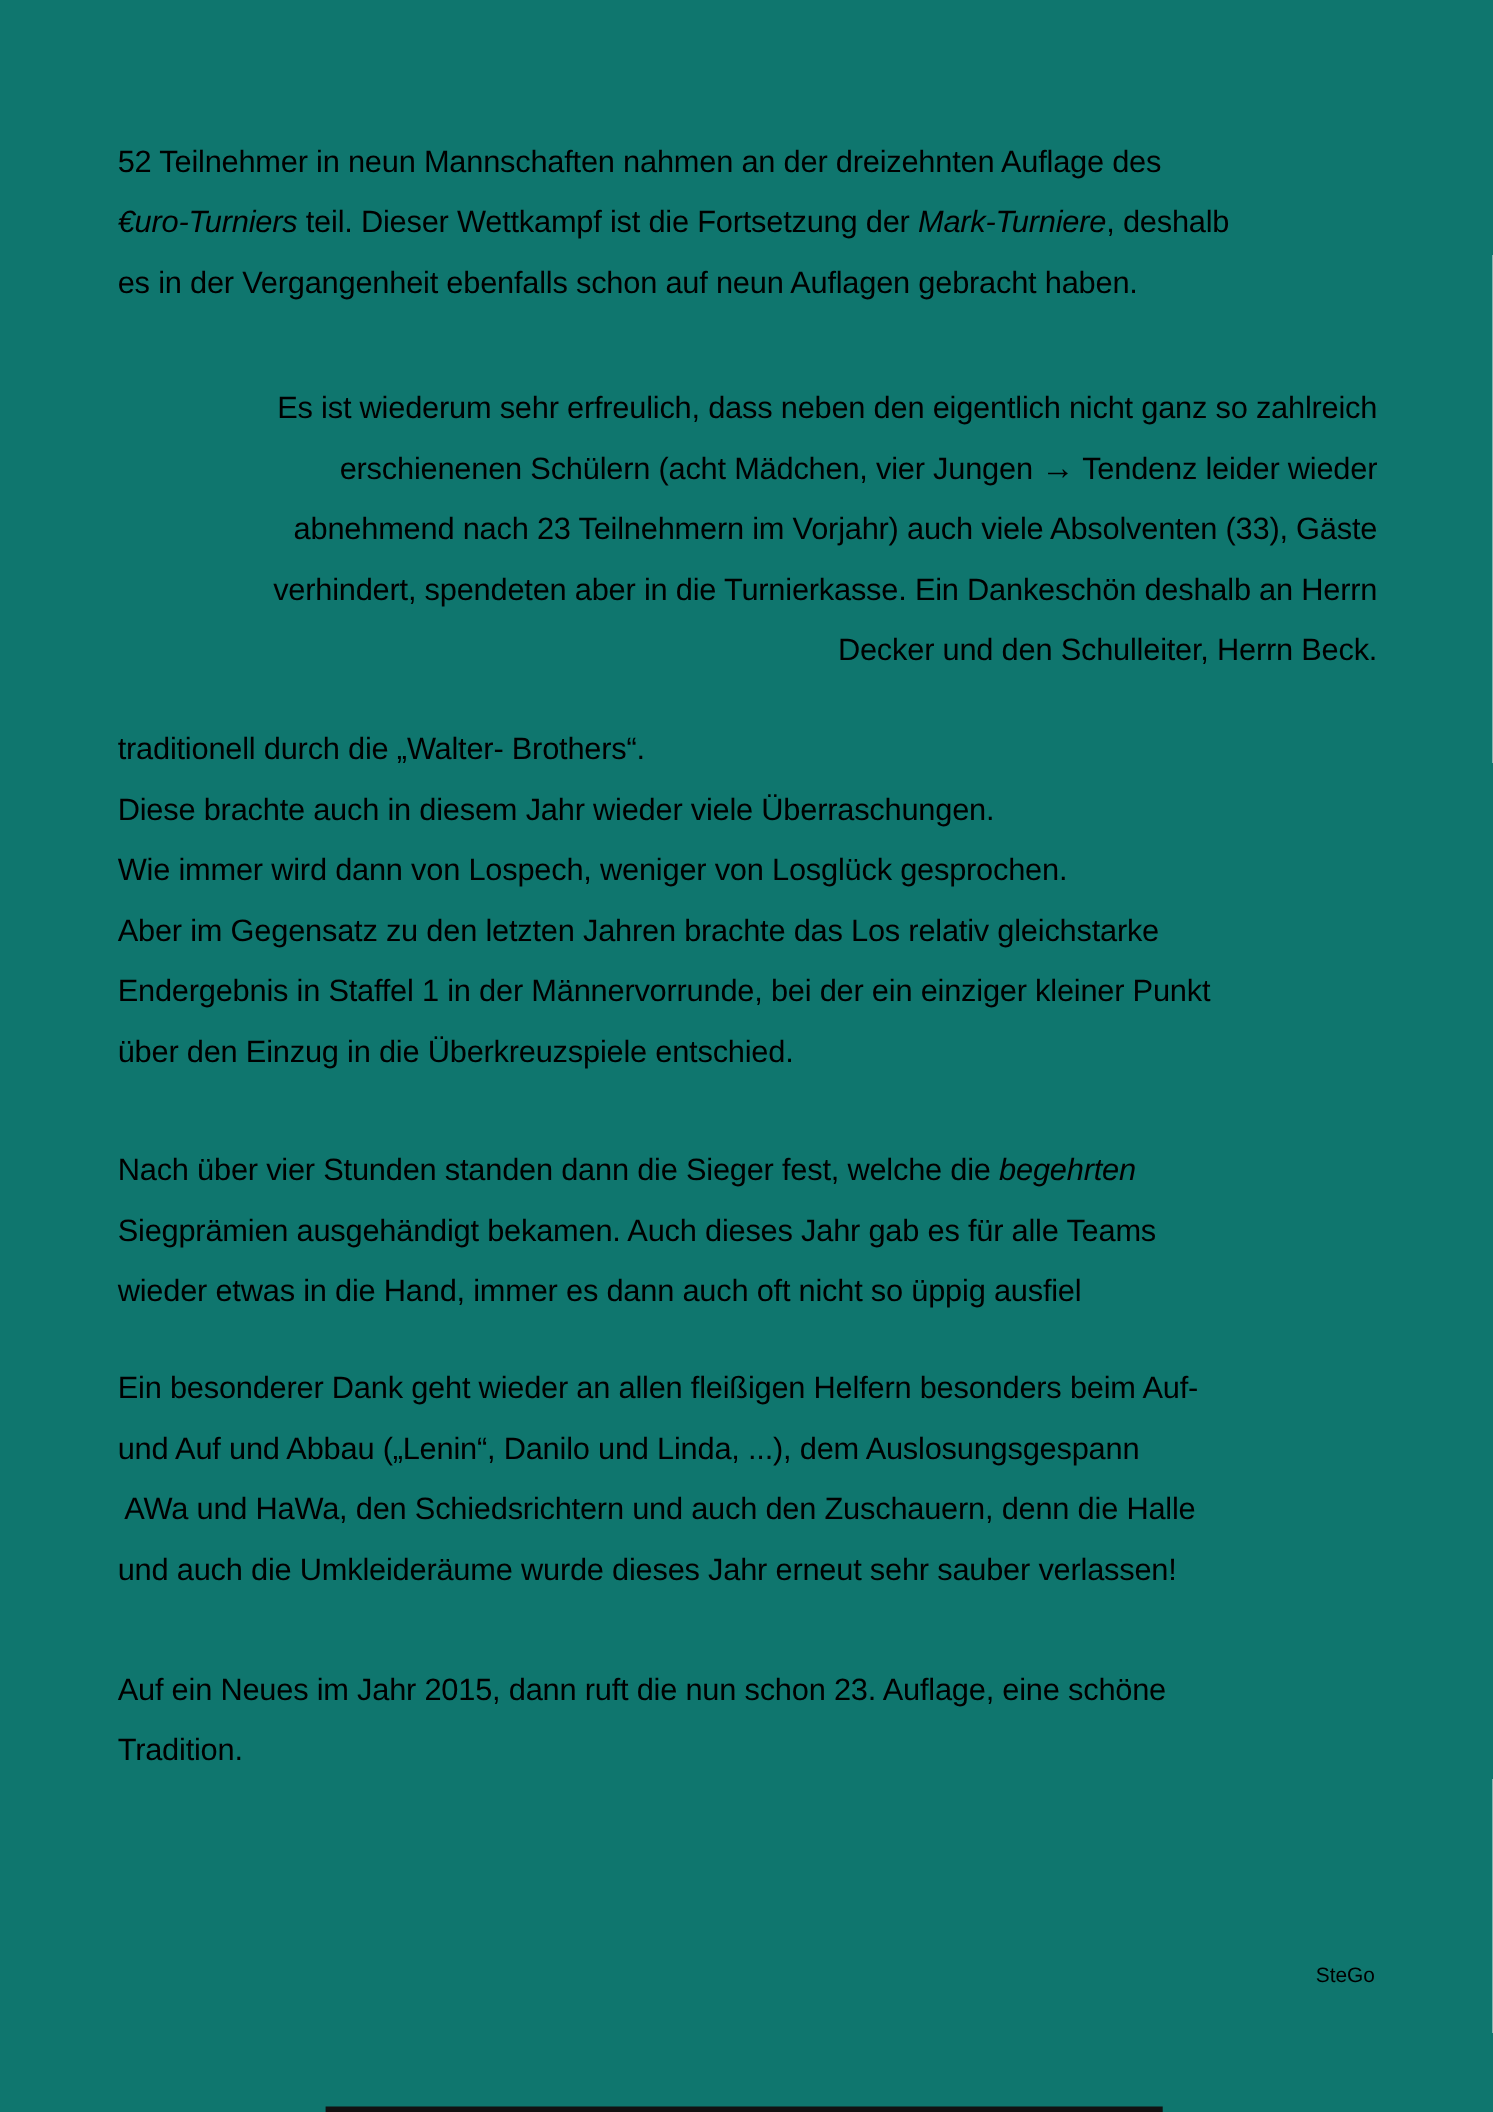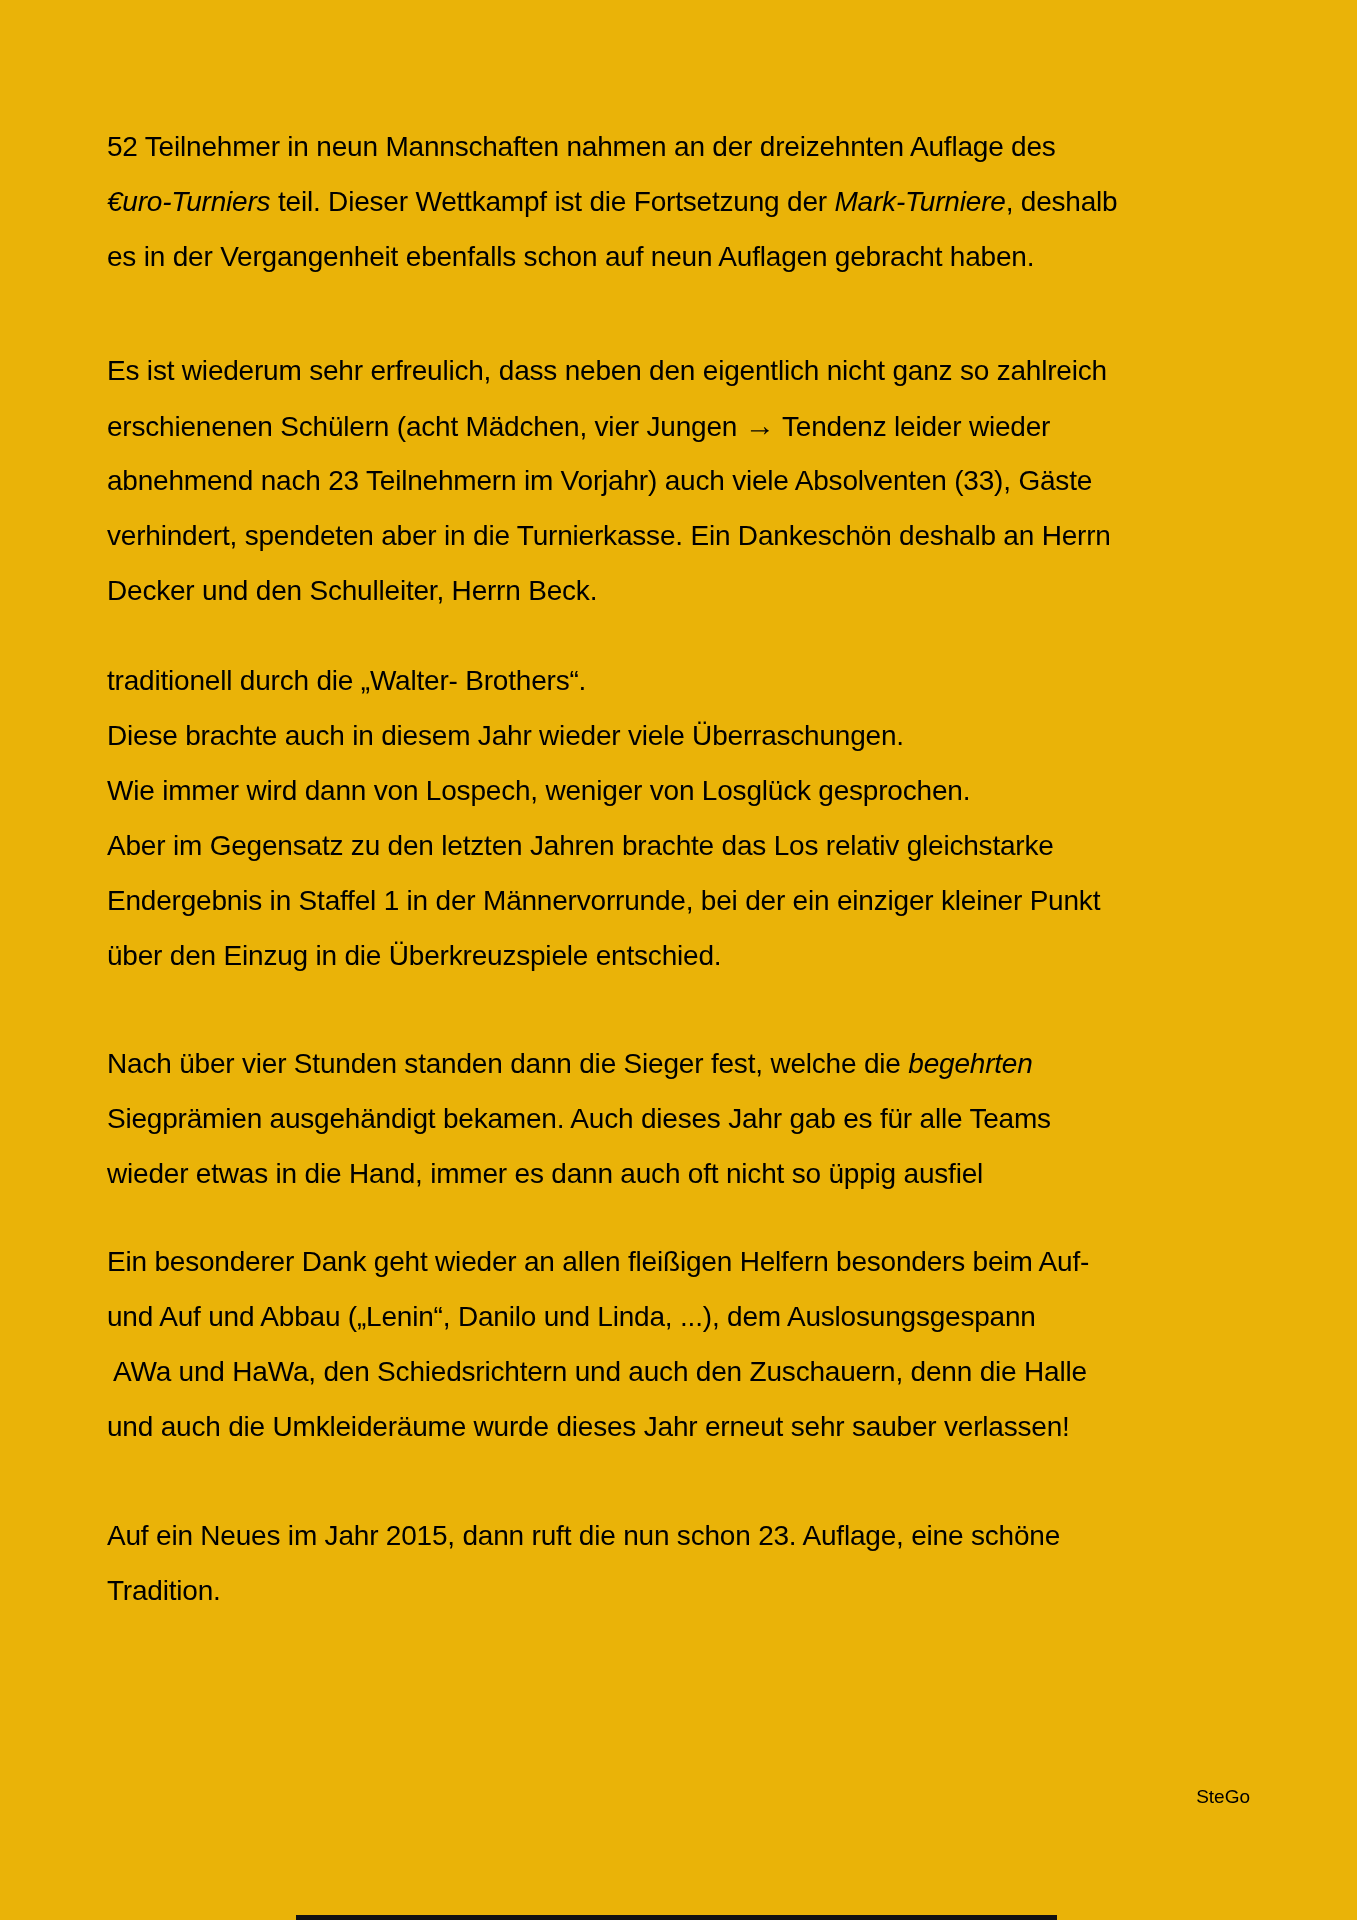--- a/index.html
+++ b/index.html
@@ -4,21 +4,21 @@
 <style>
   html, body {
     margin: 0;
     padding: 0;
     background: #ffffff;
   }
   .page {
     position: relative;
     width: 1357px;
     height: 1920px;
-    background: #eab308;
+    background: #0f766e;
     overflow: hidden;
     font-family: "Liberation Sans", sans-serif;
     font-size: 28px;
     color: #000000;
     letter-spacing: -0.2px;
   }
   .content {
     position: absolute;
     left: 107px;
     top: 0;
@@ -30,21 +30,21 @@
     line-height: 55px;
     white-space: pre;
   }
   .it { font-style: italic; }
   .arrow {
     font-size: 1.08em;
     font-weight: bold;
     letter-spacing: 0;
   }
   .mt-p1 { margin-top: 119px; }
-  .mt-p2 { margin-top: 59px; }
+  .mt-p2 { margin-top: 59px; text-align: right; }
   .mt-p3 { margin-top: 35px; }
   .mt-p4 { margin-top: 53px; }
   .mt-p5 { margin-top: 33px; }
   .mt-p6 { margin-top: 54px; }
   .signature {
     position: absolute;
     top: 1786px;
     right: 107px;
     font-size: 19px;
     line-height: 22px;

